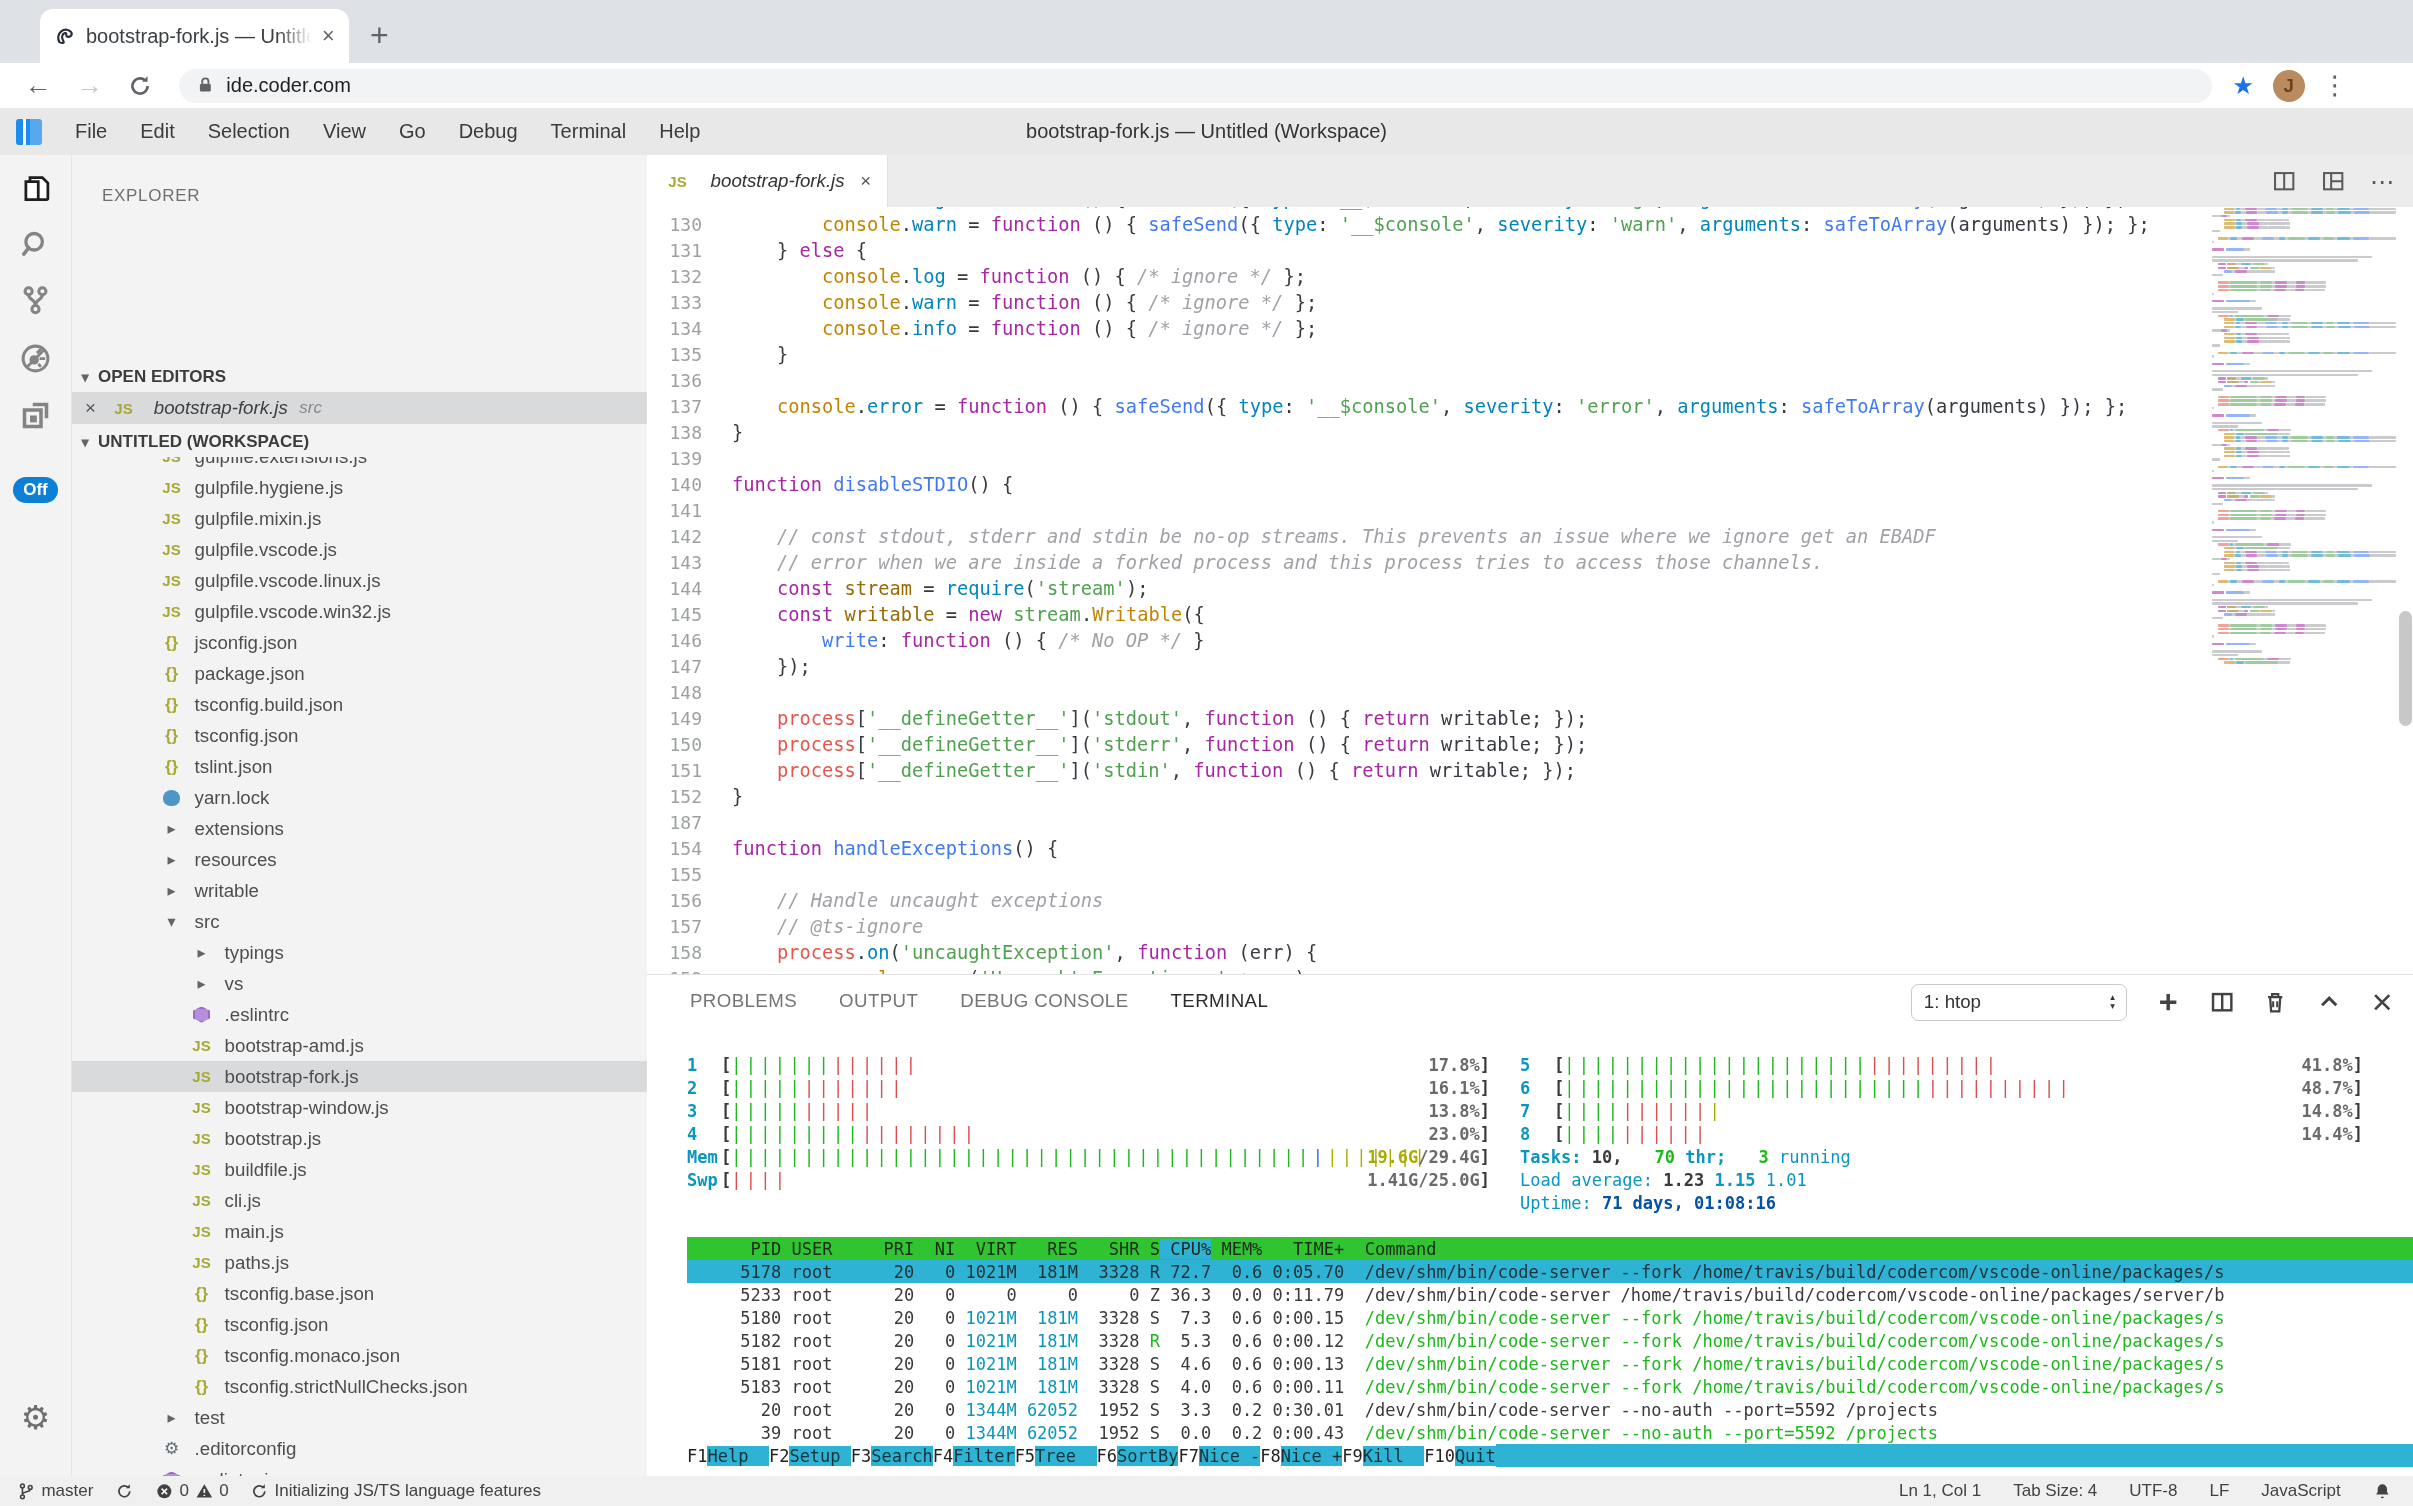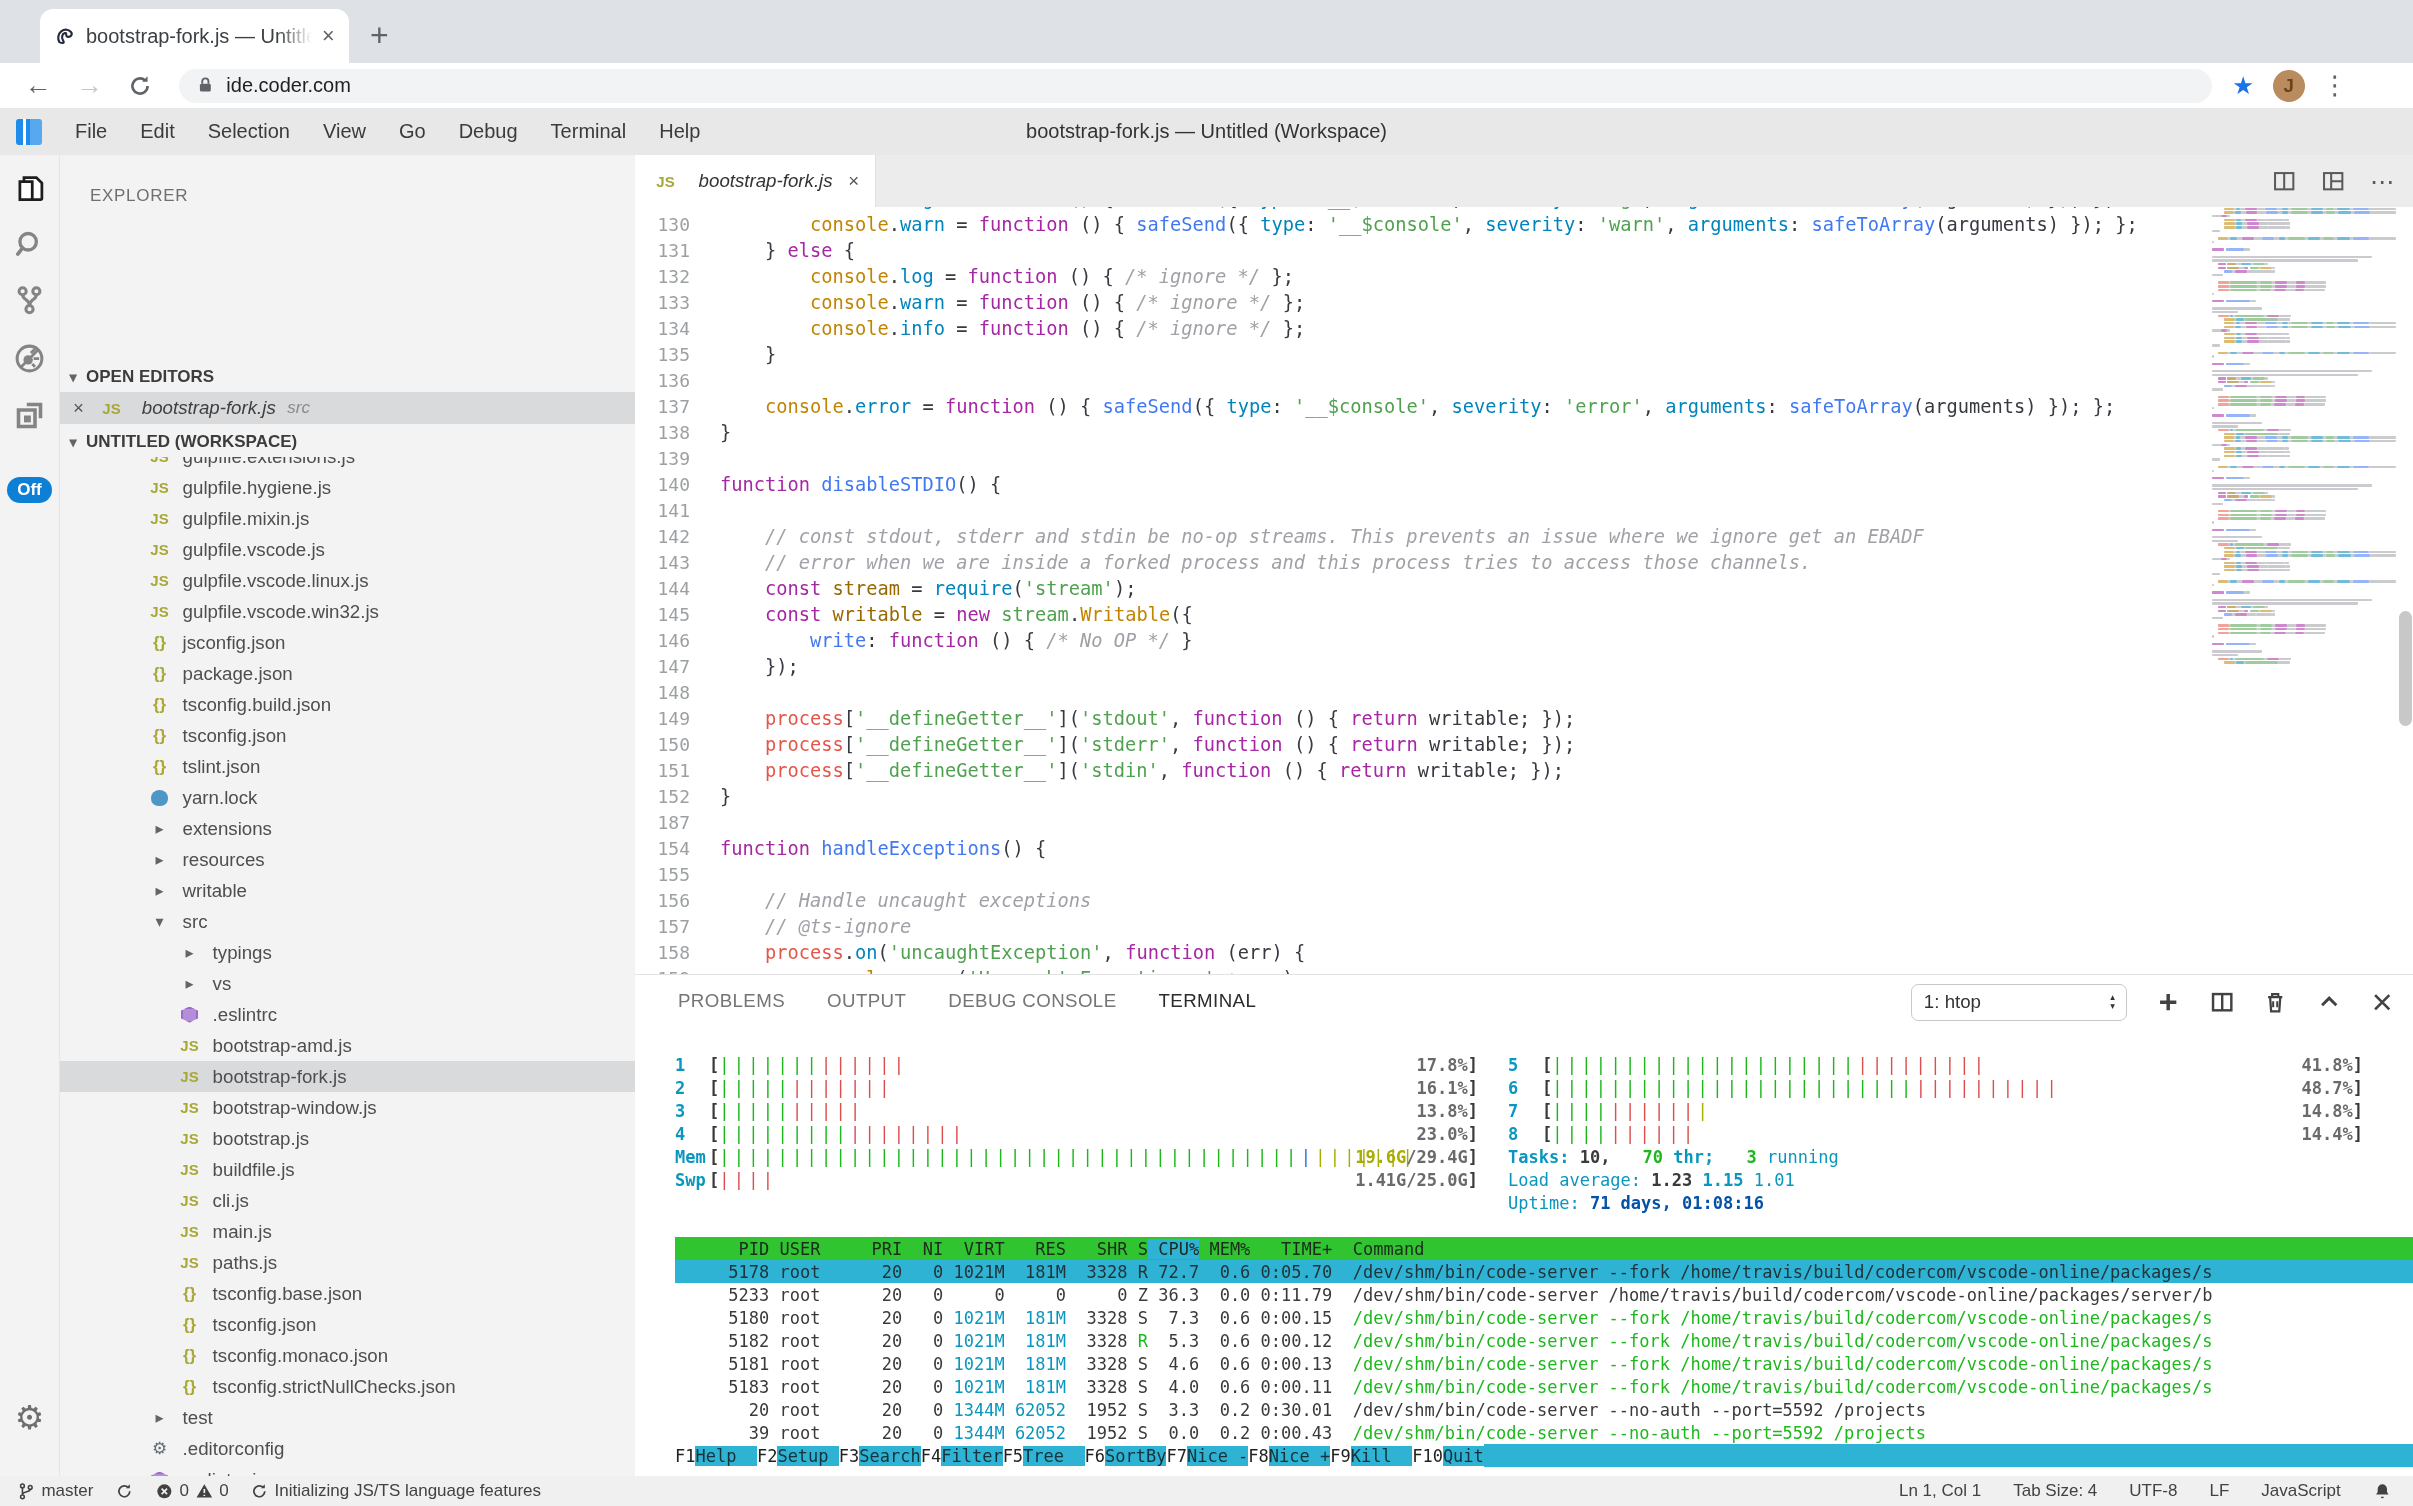--- a/index.html
+++ b/index.html
@@ -29,21 +29,21 @@
   
   .menubar { position:absolute; left:0; top:108px; width:100%; height:47px; background:#e8e8e8;
              display:flex; align-items:center; }
   .vslogo { width:26px; height:26px; margin-left:16px; border-radius:2.9px;
             background:linear-gradient(90deg,#1f8ceb 0 26%,#fff 26% 38%,#1f8ceb 38% 54%,#56a9ef 54%); }
   .menuitem { font-size:20px; color:#3b3b3b; margin-left:33px; }
   .wintitle { position:absolute; left:50%; transform:translateX(-50%); font-size:20px; color:#333; }
 
   
   .workbench { position:absolute; left:0; top:155px; right:0; bottom:30px; display:flex; }
-  .activitybar { width:60px; background:#f3f3f3; border-right:1.4px solid #e5e5e5; position:relative; flex:none; }
+  .activitybar { width:72px; background:#f3f3f3; border-right:1.4px solid #e5e5e5; position:relative; flex:none; }
   .act-item { position:absolute; left:0; width:100%; display:flex; justify-content:center; }
   .offbadge { background:#0d7fd4; color:#fff; font-size:17px; font-weight:bold; border-radius:16px;
               padding:2.9px 10px; }
   .gearglyph { font-size:33px; color:#6f6f6f; }
 
   .sidebar { width:575px; background:#f3f3f3; position:relative; flex:none; overflow:hidden; }
   .sb-title { position:absolute; left:30px; top:17px; font-size:17px; color:#6f6f6f; letter-spacing:0.7px;margin-top:14px; }
   .sb-sect { position:absolute; left:0; width:100%; height:30px; display:flex; align-items:center;
              font-size:17px; font-weight:bold; color:#3c3c3c; }
   .sb-sect .tri { width:26px; text-align:center; color:#646465; font-size:14.4px; }

